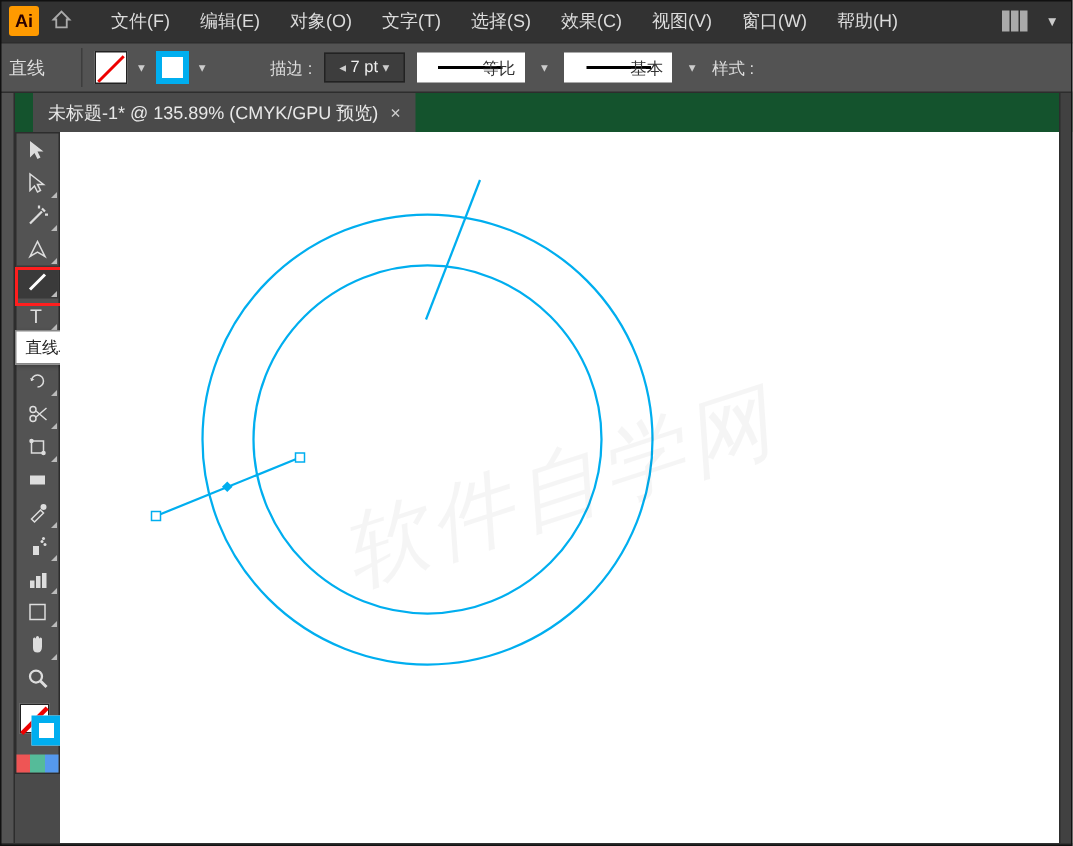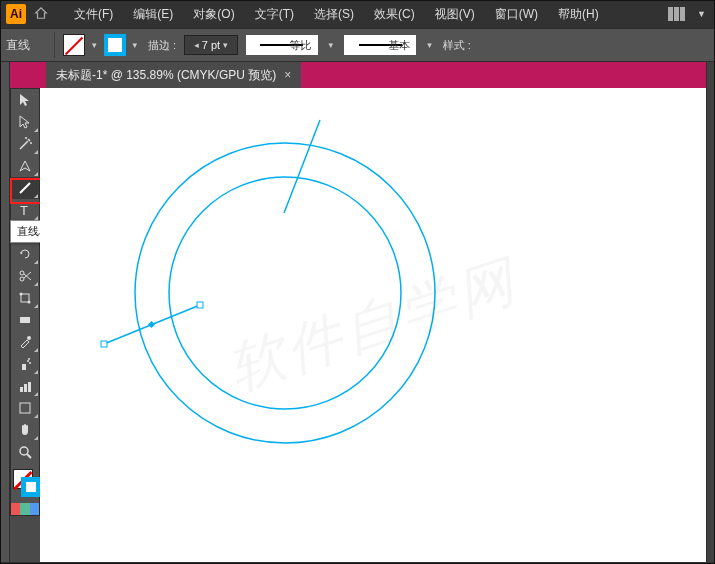--- a/index.html
+++ b/index.html
@@ -13,31 +13,31 @@
   .panels-icon { width: 18px; height: 14px; display: flex; gap: 1px; }
   .panels-icon .p { background: #aaa; width: 5px; }
   
   .controlbar { height: 34px; background: #535353; display: flex; align-items: center; gap: 8px; padding: 0 6px; color: #dcdcdc; font-size: 11px; border-top: 1px solid #2d2d2d; border-bottom: 1px solid #2d2d2d; }
   .tool-label { color: #ddd; font-size: 12px; width: 40px; }
   .sep { width: 1px; height: 26px; background: #3d3d3d; }
   .swatch-pair { display: flex; align-items: center; gap: 4px; }
   .swatch-fill { width: 22px; height: 22px; background: #fff; border: 1px solid #222; position: relative; }
   .swatch-fill::after { content: ""; position: absolute; left: -2px; right: -2px; top: 50%; border-top: 2px solid #e00; transform: rotate(-45deg); }
   .swatch-stroke { width: 22px; height: 22px; border: 4px solid #00aeef; background: #fff; }
-  .stroke-label { color: #ddd; }
+  .stroke-label { color: #ddd; margin-left: 32px; }
   .stroke-val { display: flex; align-items: center; background: #3d3d3d; border: 1px solid #222; height: 20px; padding: 0 6px; color: #eee; font-size: 11px; position: relative; }
   .chev { font-size: 9px; color: #ccc; padding: 0 3px; }
   .brush-thumb { width: 72px; height: 20px; background: #fff; display: flex; align-items: center; justify-content: center; position: relative; }
   .brush-thumb .ln { height: 2px; background: #000; width: 60%; }
   .brush-thumb .lbl { position: absolute; right: 6px; font-size: 11px; color: #333; }
   .opacity-box { display: flex; align-items: center; gap: 4px; }
   .opacity-val { width: 44px; height: 18px; background: #fff; color: #222; text-align: center; font-size: 11px; display: flex; align-items: center; justify-content: center; }
   .styles-lbl { color: #dcdcdc; }
   
-  .tabbar { height: 26px; background: #be185d; display: flex; align-items: center; padding-left: 46px; font-size: 12px; }
+  .tabbar { height: 26px; background: #14532d; display: flex; align-items: center; padding-left: 22px; font-size: 12px; }
   .tab { height: 100%; background: #4a4a4a; color: #e8e8e8; display: flex; align-items: center; padding: 0 10px; gap: 8px; }
   .tab .x { color: #ccc; }
   
   .left-rail { position: absolute; left: 0; top: 62px; width: 10px; height: 502px; background: #535353; border-right: 1px solid #2d2d2d; }
   
   .toolbar { position: absolute; left: 10px; top: 88px; width: 30px; background: #535353; border: 1px solid #2d2d2d; display: flex; flex-direction: column; }
   .tbtn { width: 28px; height: 22px; display: flex; align-items: center; justify-content: center; color: #ddd; position: relative; }
   .tbtn.selected { background: #3a3a3a; }
   .tbtn svg { width: 16px; height: 16px; }
   .tbtn .tri { position: absolute; right: 1px; bottom: 1px; width: 0; height: 0; border-right: 4px solid #bbb; border-top: 4px solid transparent; }

